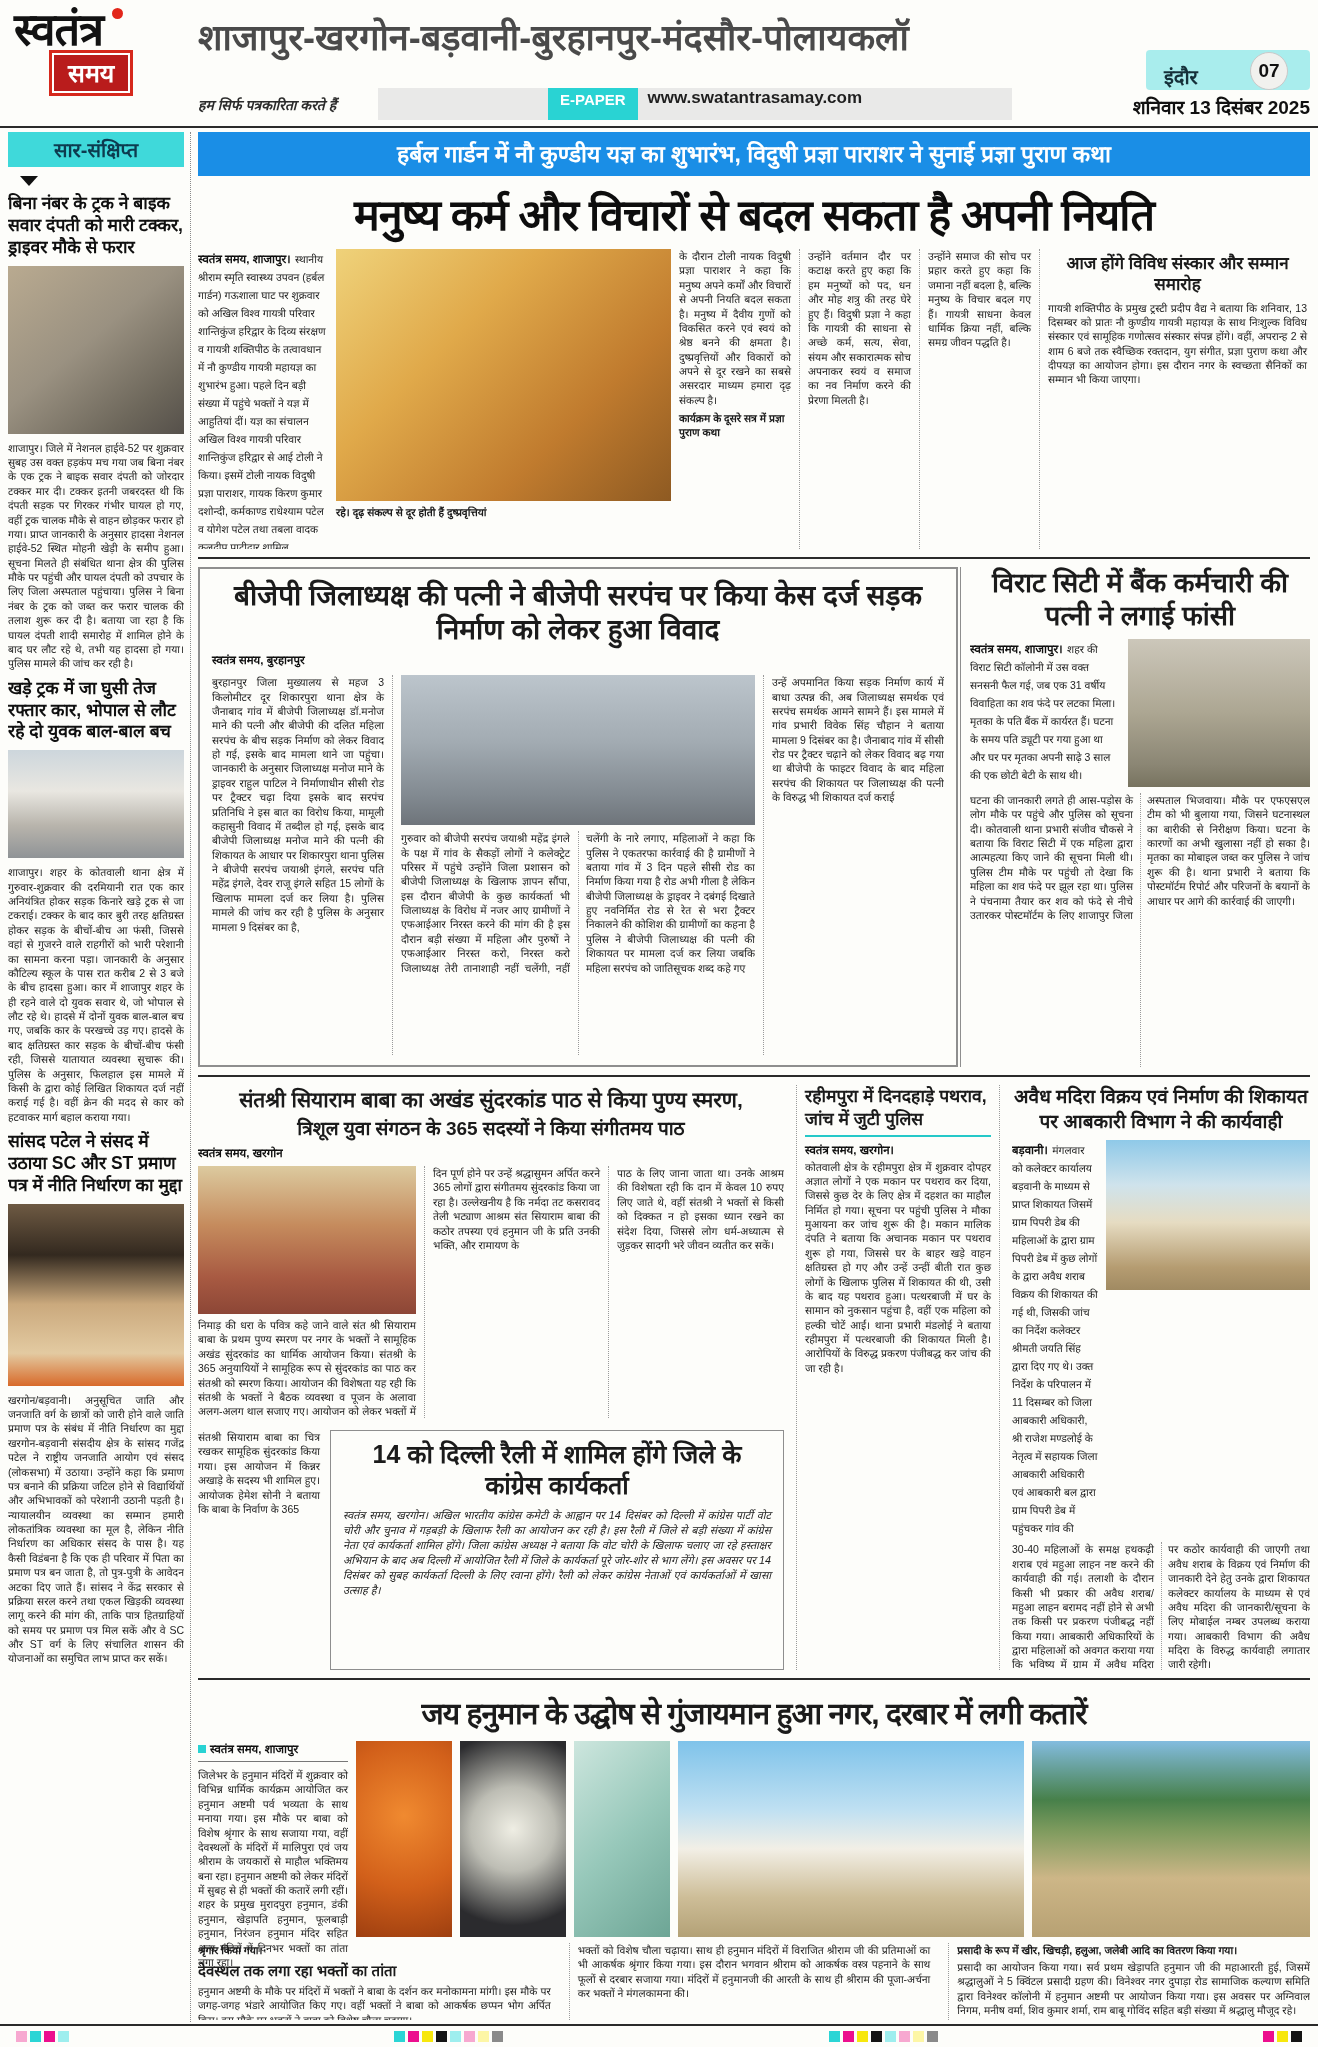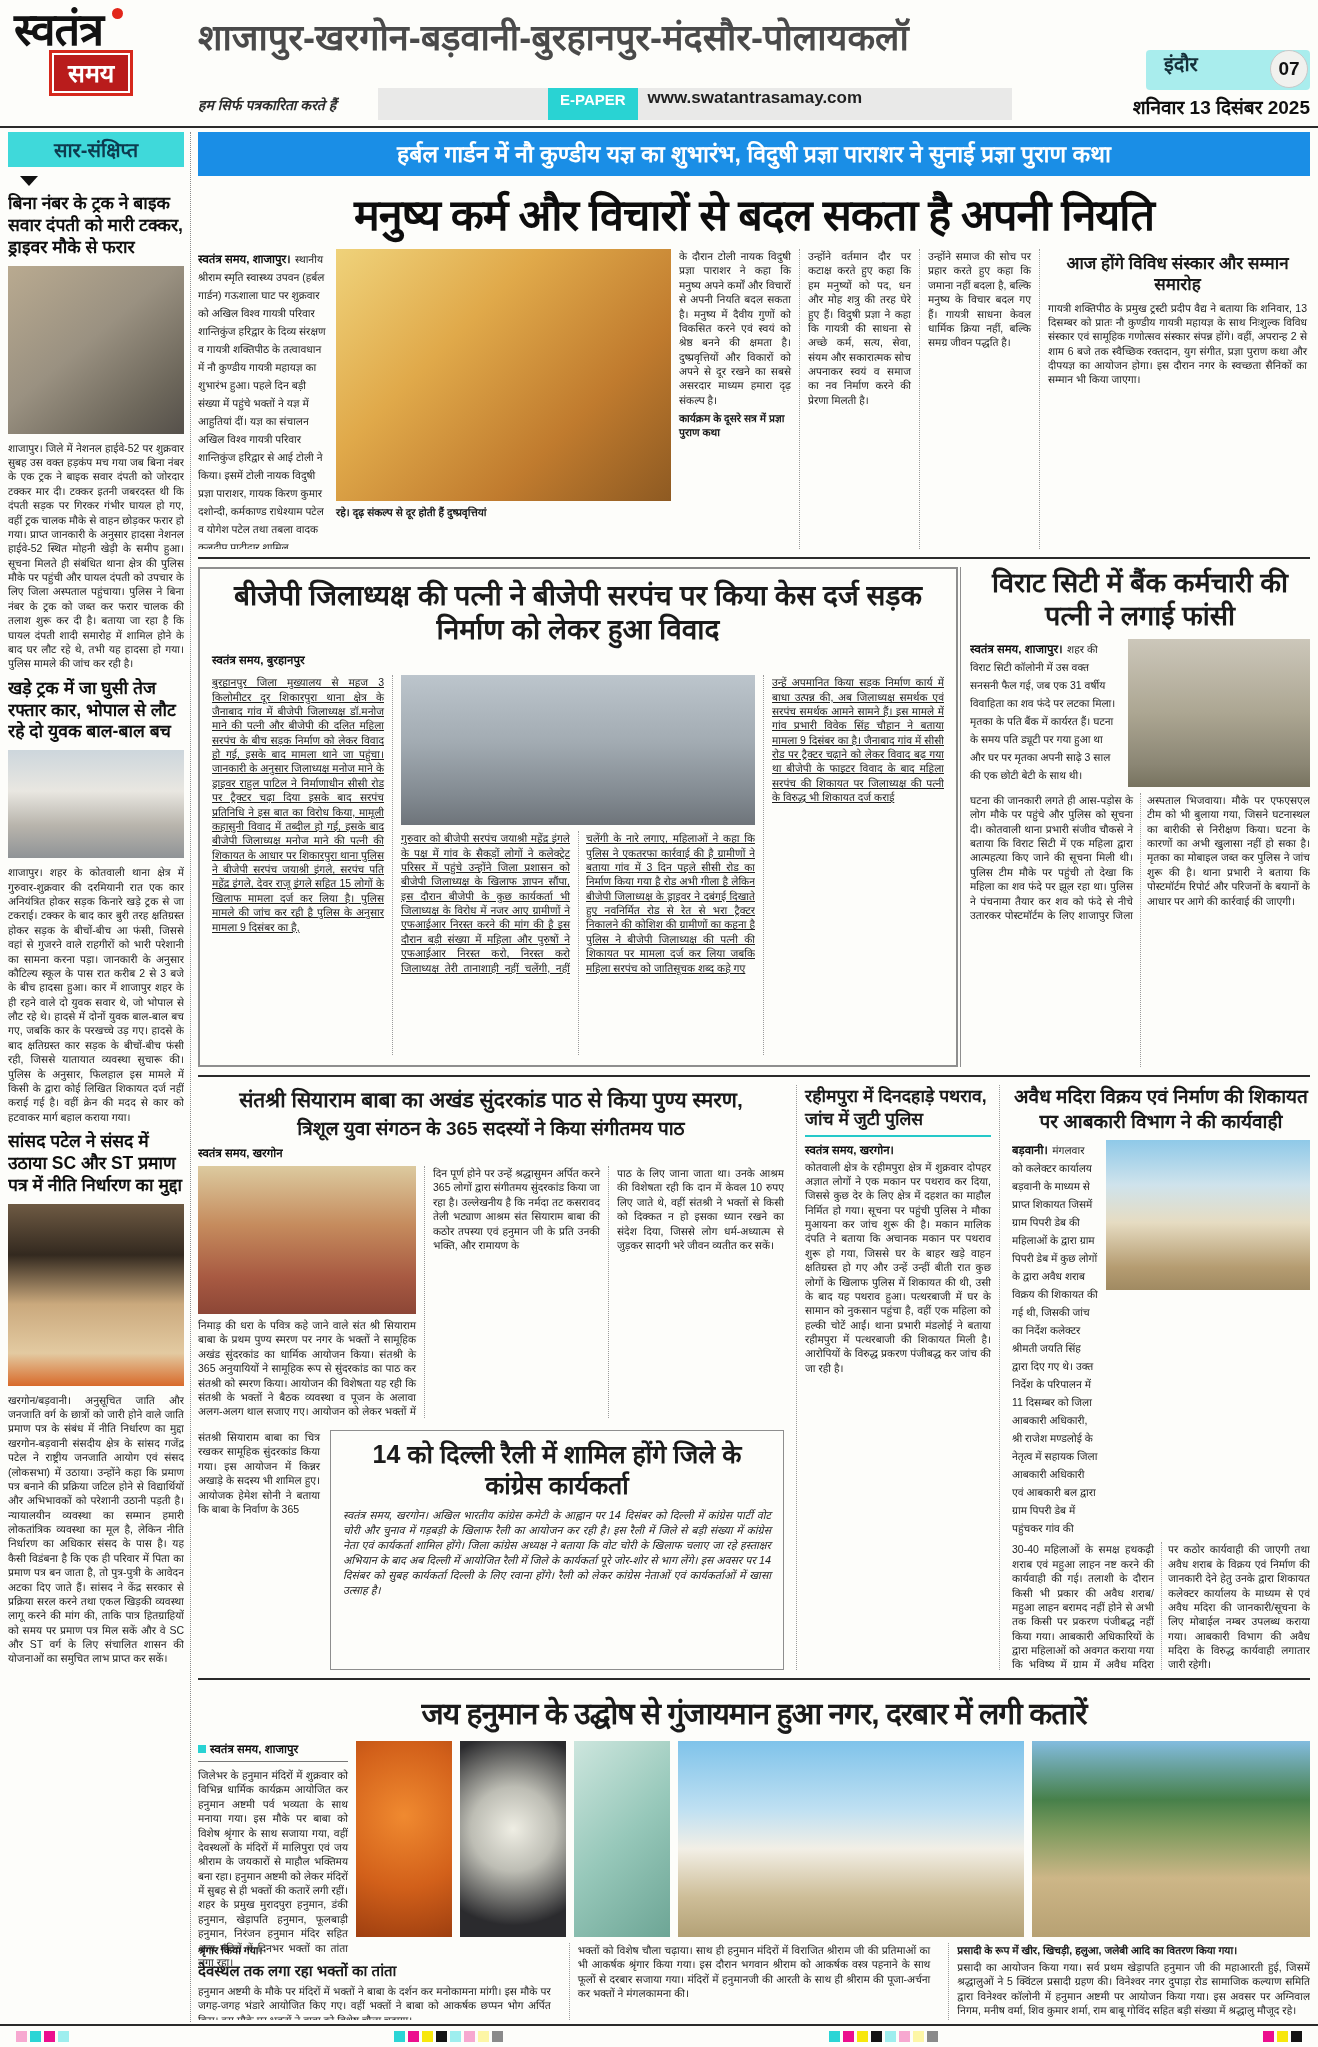--- a/index.html
+++ b/index.html
@@ -6,21 +6,21 @@
   html,body { background:#d9d9d9; }
   body { font-family:"Liberation Sans","DejaVu Sans",sans-serif; }
   .page { position:relative; width:1318px; height:2047px; margin:0 auto; background:#fdfdfa; overflow:hidden; color:#1b1b1b; }
 
   
   .masthead { position:absolute; left:14px; top:6px; width:170px; height:116px; }
   .masthead .title1 { font-size:45px; font-weight:900; color:#121212; letter-spacing:-1px; line-height:1.05; }
   .masthead .dot { position:absolute; width:11px; height:11px; background:#e2261a; border-radius:50%; top:2px; left:98px; }
   .masthead .title2 { display:inline-block; margin-left:38px; background:#b91c1c; color:#fff; font-size:25px; font-weight:800; padding:0 14px 2px; border:2px solid #fff; box-shadow:0 0 0 3px #d6281c; }
   .region { position:absolute; left:198px; top:12px; width:940px; font-size:36px; font-weight:800; color:#4a4a4a; white-space:nowrap; }
-  .edition { position:absolute; left:1146px; top:50px; width:164px; height:40px; background:#a9eded; border-radius:4px; display:flex; align-items:flex-start; justify-content:space-between; padding:0 2px 0 18px; }
+  .edition { position:absolute; left:1146px; top:50px; width:164px; height:40px; background:#a9eded; border-radius:4px; display:flex; align-items:flex-end; justify-content:space-between; padding:0 22px 0 18px; }
   .edition .ed-name { font-size:20px; font-weight:800; color:#15303a; }
   .edition .ed-page { width:38px; height:38px; background:#f1f1ee; border:1px solid #c9c9c9; border-radius:50%; display:flex; align-items:center; justify-content:center; font-size:19px; font-weight:800; color:#111; }
   .subhead-row { position:absolute; left:198px; top:88px; width:814px; height:32px; display:flex; align-items:center; }
   .tagline { font-size:14px; font-style:italic; font-weight:700; color:#2c2c2c; width:180px; }
   .gray-strip { flex:1; height:32px; background:#e9e9e8; display:flex; gap:10px; padding-left:170px; }
   .epaper { background:#29d3d3; color:#fff; font-weight:800; font-size:15px; padding:3px 12px; }
   .website { font-size:17px; color:#1f1f1f; font-weight:600; }
   .date { position:absolute; left:1030px; top:94px; width:280px; text-align:right; font-size:19px; font-weight:800; color:#111; }
   .head-rule { position:absolute; left:0; right:0; top:126px; border-top:2px solid #2a2a2a; }
 
@@ -53,21 +53,21 @@
   .lead-cap { display:flex; justify-content:space-between; font-size:10.5px; font-weight:800; padding-top:4px; }
   .lead-row .cn { width:112px; }
   .lead-right { width:268px; display:flex; flex-direction:column; border-left:1px dotted #9a9a9a; padding-left:8px; }
   .sub-hl { font-size:17px; font-weight:800; text-align:center; line-height:1.25; margin:4px 0 5px; }
   .sec-rule { border-top:2px solid #2a2a2a; margin:8px 0; }
 
   
   .secB { display:flex; gap:12px; height:500px; overflow:hidden; }
   .bjp-box { width:760px; border:2px solid #8e8e8e; outline:1px solid #8e8e8e; outline-offset:2px; padding:10px 12px; display:flex; flex-direction:column; }
   .bjp-hl { font-size:28px; font-weight:800; text-align:center; line-height:1.2; }
-  .bjp-body { flex:1; display:flex; margin-top:8px; overflow:hidden;text-decoration:underline; }
+  .bjp-body { flex:1; display:flex; margin-top:8px; overflow:hidden; }
   .bjp-c { width:172px; }
   .bjp-mid { flex:1; display:flex; flex-direction:column; border-left:1px dotted #9a9a9a; border-right:1px dotted #9a9a9a; padding:0 8px; margin:0 8px; }
   .ph-bjp { height:150px; background:linear-gradient(180deg,#bcc5cc 0%,#a2abb2 45%,#828a91 80%,#6e747a 100%); }
   .bjp-2col { column-count:2; column-gap:16px; column-rule:1px dotted #9a9a9a; margin-top:6px; flex:1; overflow:hidden; }
   .virat { flex:1; display:flex; flex-direction:column; overflow:hidden; }
   .virat-hl { font-size:27px; font-weight:800; text-align:center; line-height:1.22; }
   .virat-row { display:flex; gap:8px; margin-top:6px; }
   .virat-row .t { flex:1; }
   .ph-police { width:182px; height:148px; background:linear-gradient(180deg,#ccc7ba 0%,#aca692 50%,#8b8674 85%,#77735f 100%); }
   .virat-2col { column-count:2; column-gap:14px; column-rule:1px dotted #9a9a9a; margin-top:6px; flex:1; overflow:hidden; }

